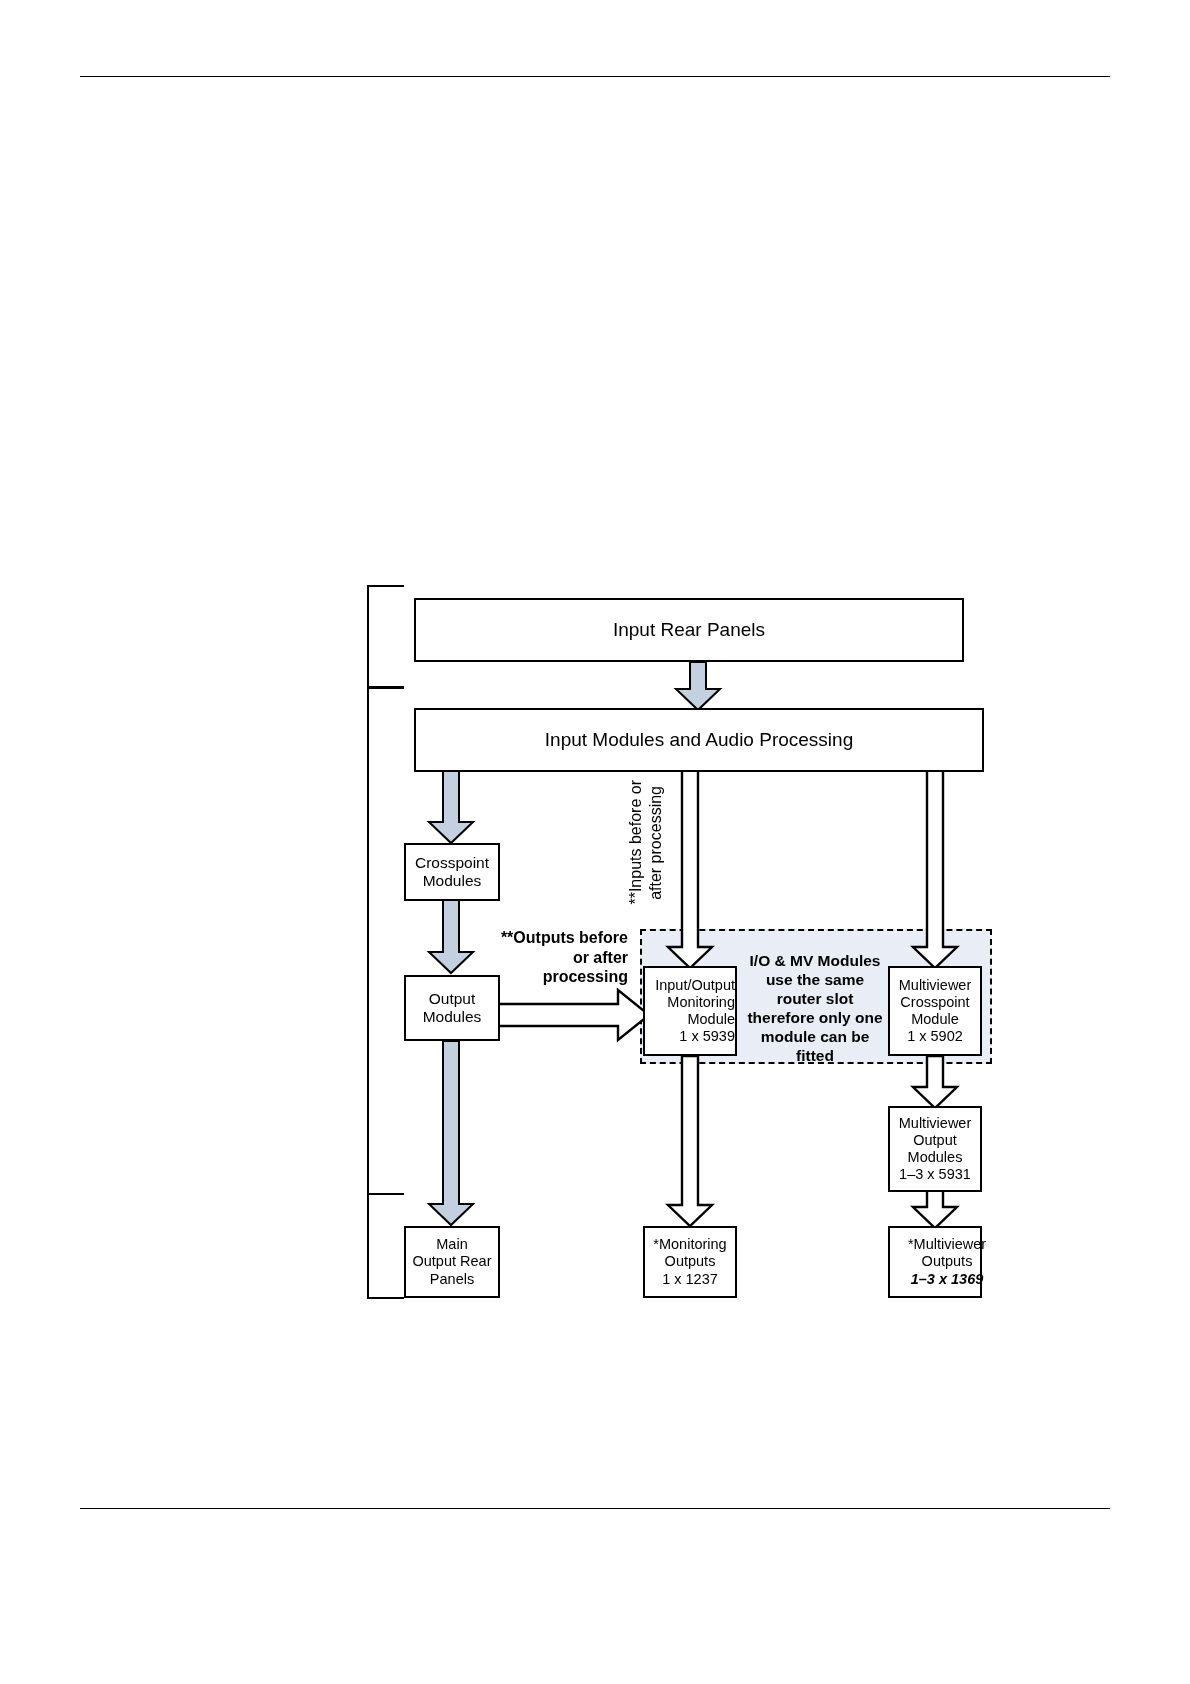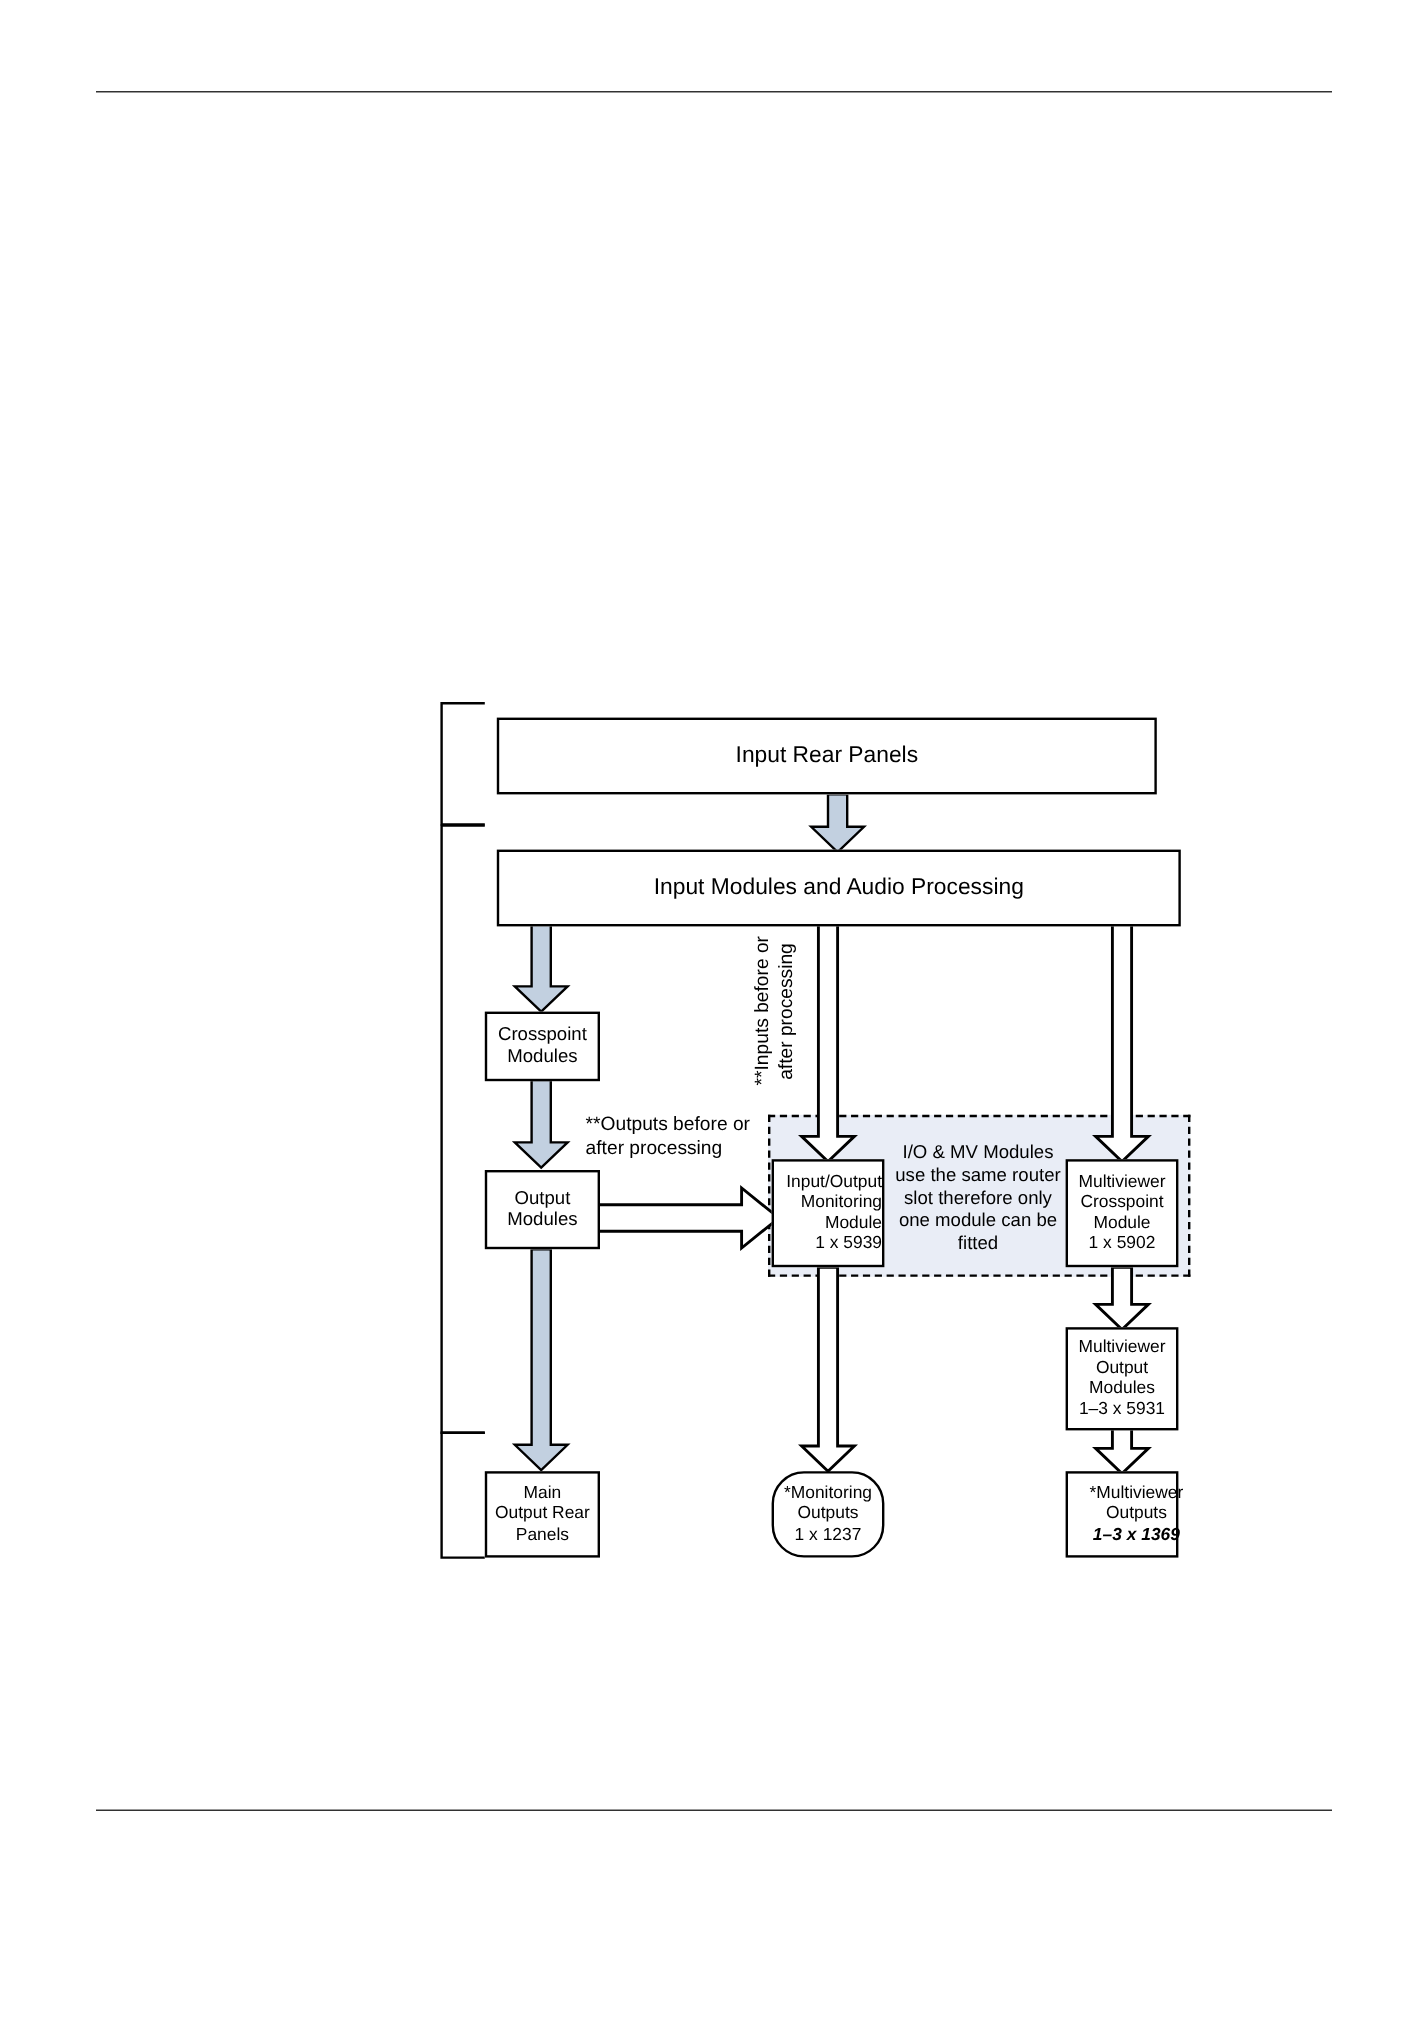--- a/index.html
+++ b/index.html
@@ -27,29 +27,29 @@
   
   .garrow{position:absolute;}
   .garrow svg{display:block;}
 
   
   #dashed-region{
     position:absolute;box-sizing:border-box;
     border:2px dashed #000;background:#e9edf6;
   }
   #dashed-note{
-    position:absolute;text-align:center;font-size:15.5px;line-height:1.22;
+    position:absolute;text-align:center;font-size:15.5px;line-height:1.22;font-weight:bold;
   }
 
   
   .bracket{position:absolute;}
   .bracket svg{display:block;}
 
   
-  .label{position:absolute;text-align:left;font-size:16px;line-height:1.22;}
+  .label{position:absolute;text-align:right;font-size:16px;line-height:1.22;font-weight:bold;}
   .vlabel{
     position:absolute;font-size:16px;line-height:1.22;
     writing-mode:vertical-rl;transform:rotate(180deg);
     white-space:nowrap;
   }
   .bold{font-weight:bold;font-style:italic;}
 </style>
 </head>
 <body>
 
@@ -172,21 +172,21 @@
   <span class="ln">Modules</span>
   <span class="ln">1–3 x 5931</span>
 </div>
 
 <div class="box small" style="left:404px;top:1226px;width:96px;height:72px;align-items:center;">
   <span class="ln">Main</span>
   <span class="ln">Output Rear</span>
   <span class="ln">Panels</span>
 </div>
 
-<div class="box small" style="left:643px;top:1226px;width:94px;height:72px;border-radius:27px;">
+<div class="box small" style="left:643px;top:1226px;width:94px;height:72px;">
   <span class="ln">*Monitoring</span>
   <span class="ln">Outputs</span>
   <span class="ln">1 x 1237</span>
 </div>
 
 <div class="box small" style="left:888px;top:1226px;width:94px;height:72px;padding-left:24px;">
   <span class="ln">*Multiviewer</span>
   <span class="ln">Outputs</span>
   <span class="ln bold">1–3 x 1369</span>
 </div>

